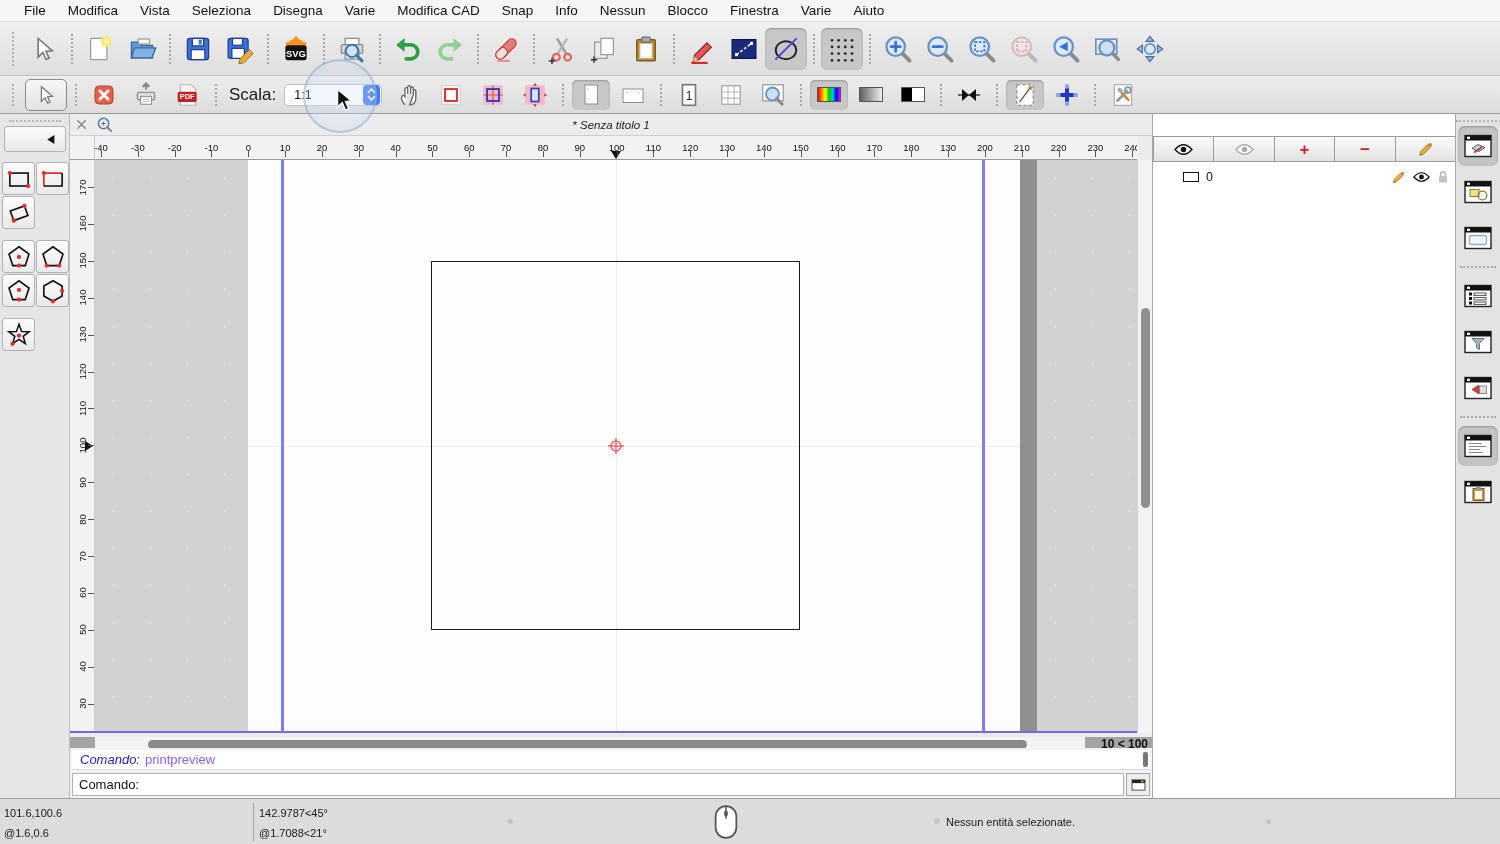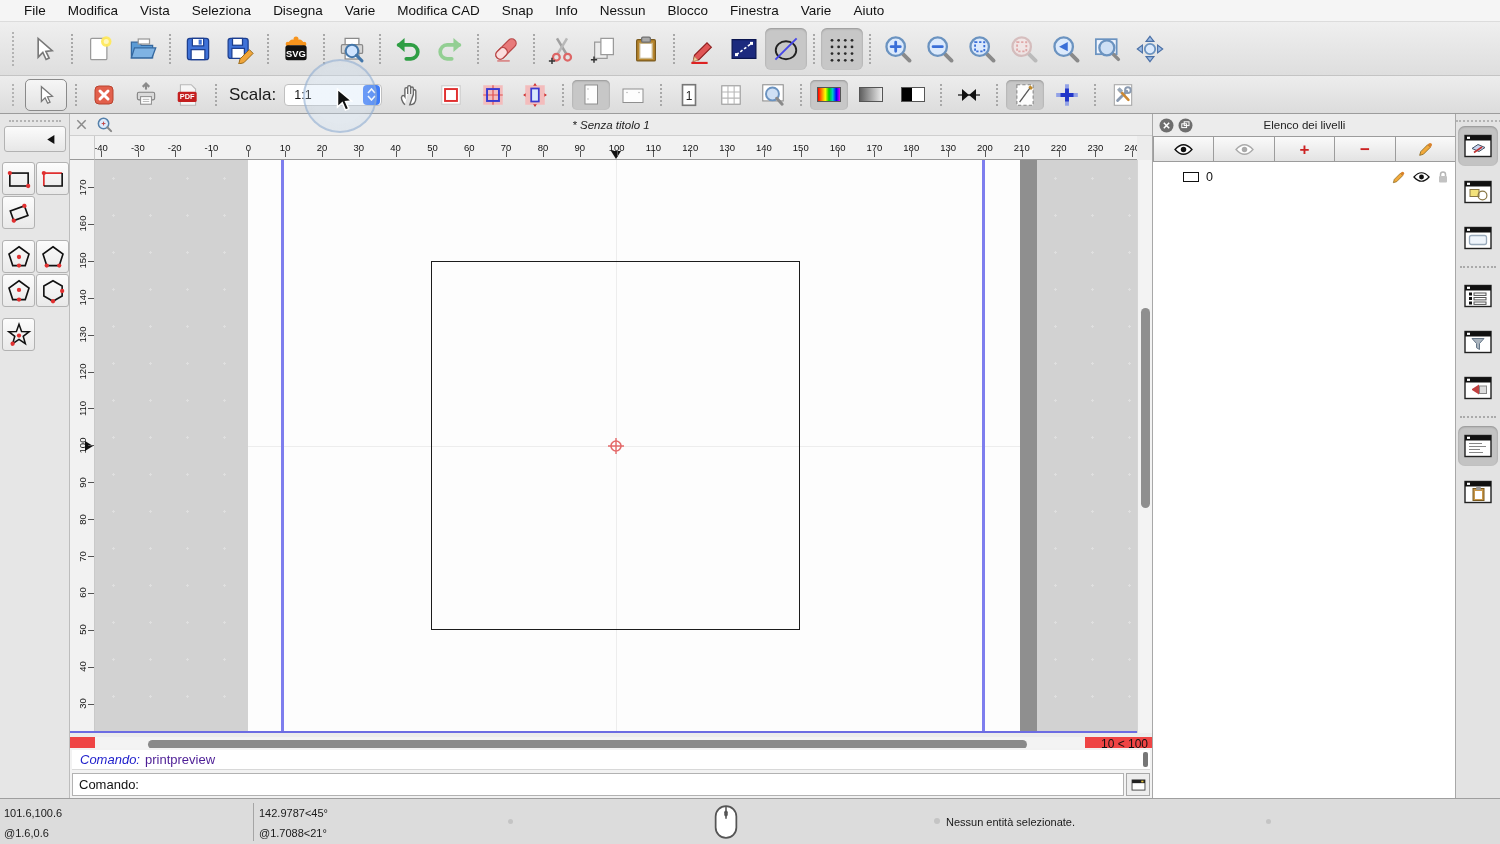--- a/index.html
+++ b/index.html
@@ -100,31 +100,31 @@
   .guide { position:absolute; top:0; width:3px; height:573px; background:#7e7eee; }
   #guide-left { left:186px; } #guide-right { left:887px; }
   #draw-rect { position:absolute; left:336px; top:101px; width:369px; height:369px; border:1px solid #1c1c1c; }
   #center-mark { position:absolute; left:507px; top:272px; }
   #focus-line { position:absolute; left:70px; top:731px; width:1082px; height:2px; background:#6c6ce2; }
 
   
   #vscroll { position:absolute; left:1137px; top:160px; width:15px; height:573px; background:#f3f3f3;
     border-left:1px solid #d5d5d5; }
   #vscroll-thumb { position:absolute; left:3px; top:148px; width:9px; height:200px; background:#8f8f8f; border-radius:5px; }
-  #hscrollrow { position:absolute; left:70px; top:737px; width:1082px; height:15px; background:#ef4444; }
+  #hscrollrow { position:absolute; left:70px; top:737px; width:1082px; height:15px; background:#a3a3a3;font-weight:bold; }
   #hscroll-track { position:absolute; left:25px; top:0; width:990px; height:15px; background:#f3f3f3; }
   #hscroll-thumb { position:absolute; left:53px; top:3px; width:879px; height:9px; background:#8a8a8a; border-radius:5px; }
   #grid-status { position:absolute; right:4px; top:0; height:15px; line-height:15px; font-size:12px; color:#111; }
 
   
   #commanddock { position:absolute; left:70px; top:748px; width:1082px; height:50px; background:#f2f2f2; }
   #cmd-history { position:absolute; left:2px; top:2px; width:1078px; height:20px; background:#fff;
     border-bottom:1px solid #d8d8d8; display:flex; align-items:center; padding-left:8px; }
   #cmd-history .lbl { color:#2222cc; font-size:13px; font-style:italic; }
-  #cmd-history .val { color:#4c1d95; font-size:13px; margin-left:5px; }
+  #cmd-history .val { color:#8b5cf6; font-size:13px; margin-left:5px; }
   #cmd-hist-scroll { position:absolute; right:2px; top:2px; width:5px; height:15px; background:#777; border-radius:2px; }
   #cmd-input { position:absolute; left:2px; top:25px; width:1052px; height:23px; background:#fff;
     border:1px solid #b2b2b2; display:flex; align-items:center; padding-left:6px; font-size:13px; color:#111; }
   #cmd-detach { position:absolute; right:2px; top:25px; width:24px; height:23px; background:#ededed;
     border:1px solid #a8a8a8; display:flex; align-items:center; justify-content:center; }
 
   
   #rightpanel { position:absolute; left:1152px; top:114px; width:303px; height:684px; background:#fff;
     border-left:1px solid #a8a8a8; }
   #panel-header { position:absolute; left:0; top:0; width:303px; height:22px; background:#ececec;
@@ -760,32 +760,20 @@
     <div id="cmd-detach">
       <svg width="15" height="12" viewBox="0 0 16 13">
           <rect x="1" y="1" width="14" height="11" fill="#fff" stroke="#444"></rect>
           <rect x="1" y="1" width="14" height="3.5" fill="#222"></rect>
           <rect x="11" y="1.8" width="2.4" height="1.8" fill="#e8c840"></rect>
         </svg>
     </div>
   </div>
 
   <div id="rightpanel">
-    <div id="panel-header">
-      <span id="panel-title">Elenco dei livelli</span>
-      <svg class="panel-circle" width="15" height="15" viewBox="0 0 15 15">
-          <circle cx="7.5" cy="7.5" r="7" fill="#6e6e6e"></circle>
-          <path d="M4.8 4.8 L10.2 10.2 M10.2 4.8 L4.8 10.2" stroke="#fff" stroke-width="1.5"></path>
-        </svg>
-      <svg class="panel-circle" width="15" height="15" viewBox="0 0 15 15" style="margin-left:4px">
-          <circle cx="7.5" cy="7.5" r="7" fill="#6e6e6e"></circle>
-          <rect x="3.8" y="5.8" width="4.8" height="3.8" fill="none" stroke="#fff" stroke-width="1"></rect>
-          <rect x="6.2" y="3.8" width="4.8" height="3.8" fill="none" stroke="#fff" stroke-width="1"></rect>
-        </svg>
-    </div>
     <div id="layer-toolbar">
       <div class="ltb-btn">
         <svg width="19" height="13" viewBox="0 0 18 12">
             <path d="M1 6 Q9 -3 17 6 Q9 15 1 6z" fill="#fff" stroke="#111" stroke-width="1.3"></path>
             <circle cx="9" cy="6" r="2.6" fill="#111"></circle>
           </svg>
       </div>
       <div class="ltb-btn">
         <svg width="19" height="13" viewBox="0 0 18 12">
             <path d="M1 6 Q9 -3 17 6 Q9 15 1 6z" fill="#fff" stroke="#aaa" stroke-width="1.3"></path>

